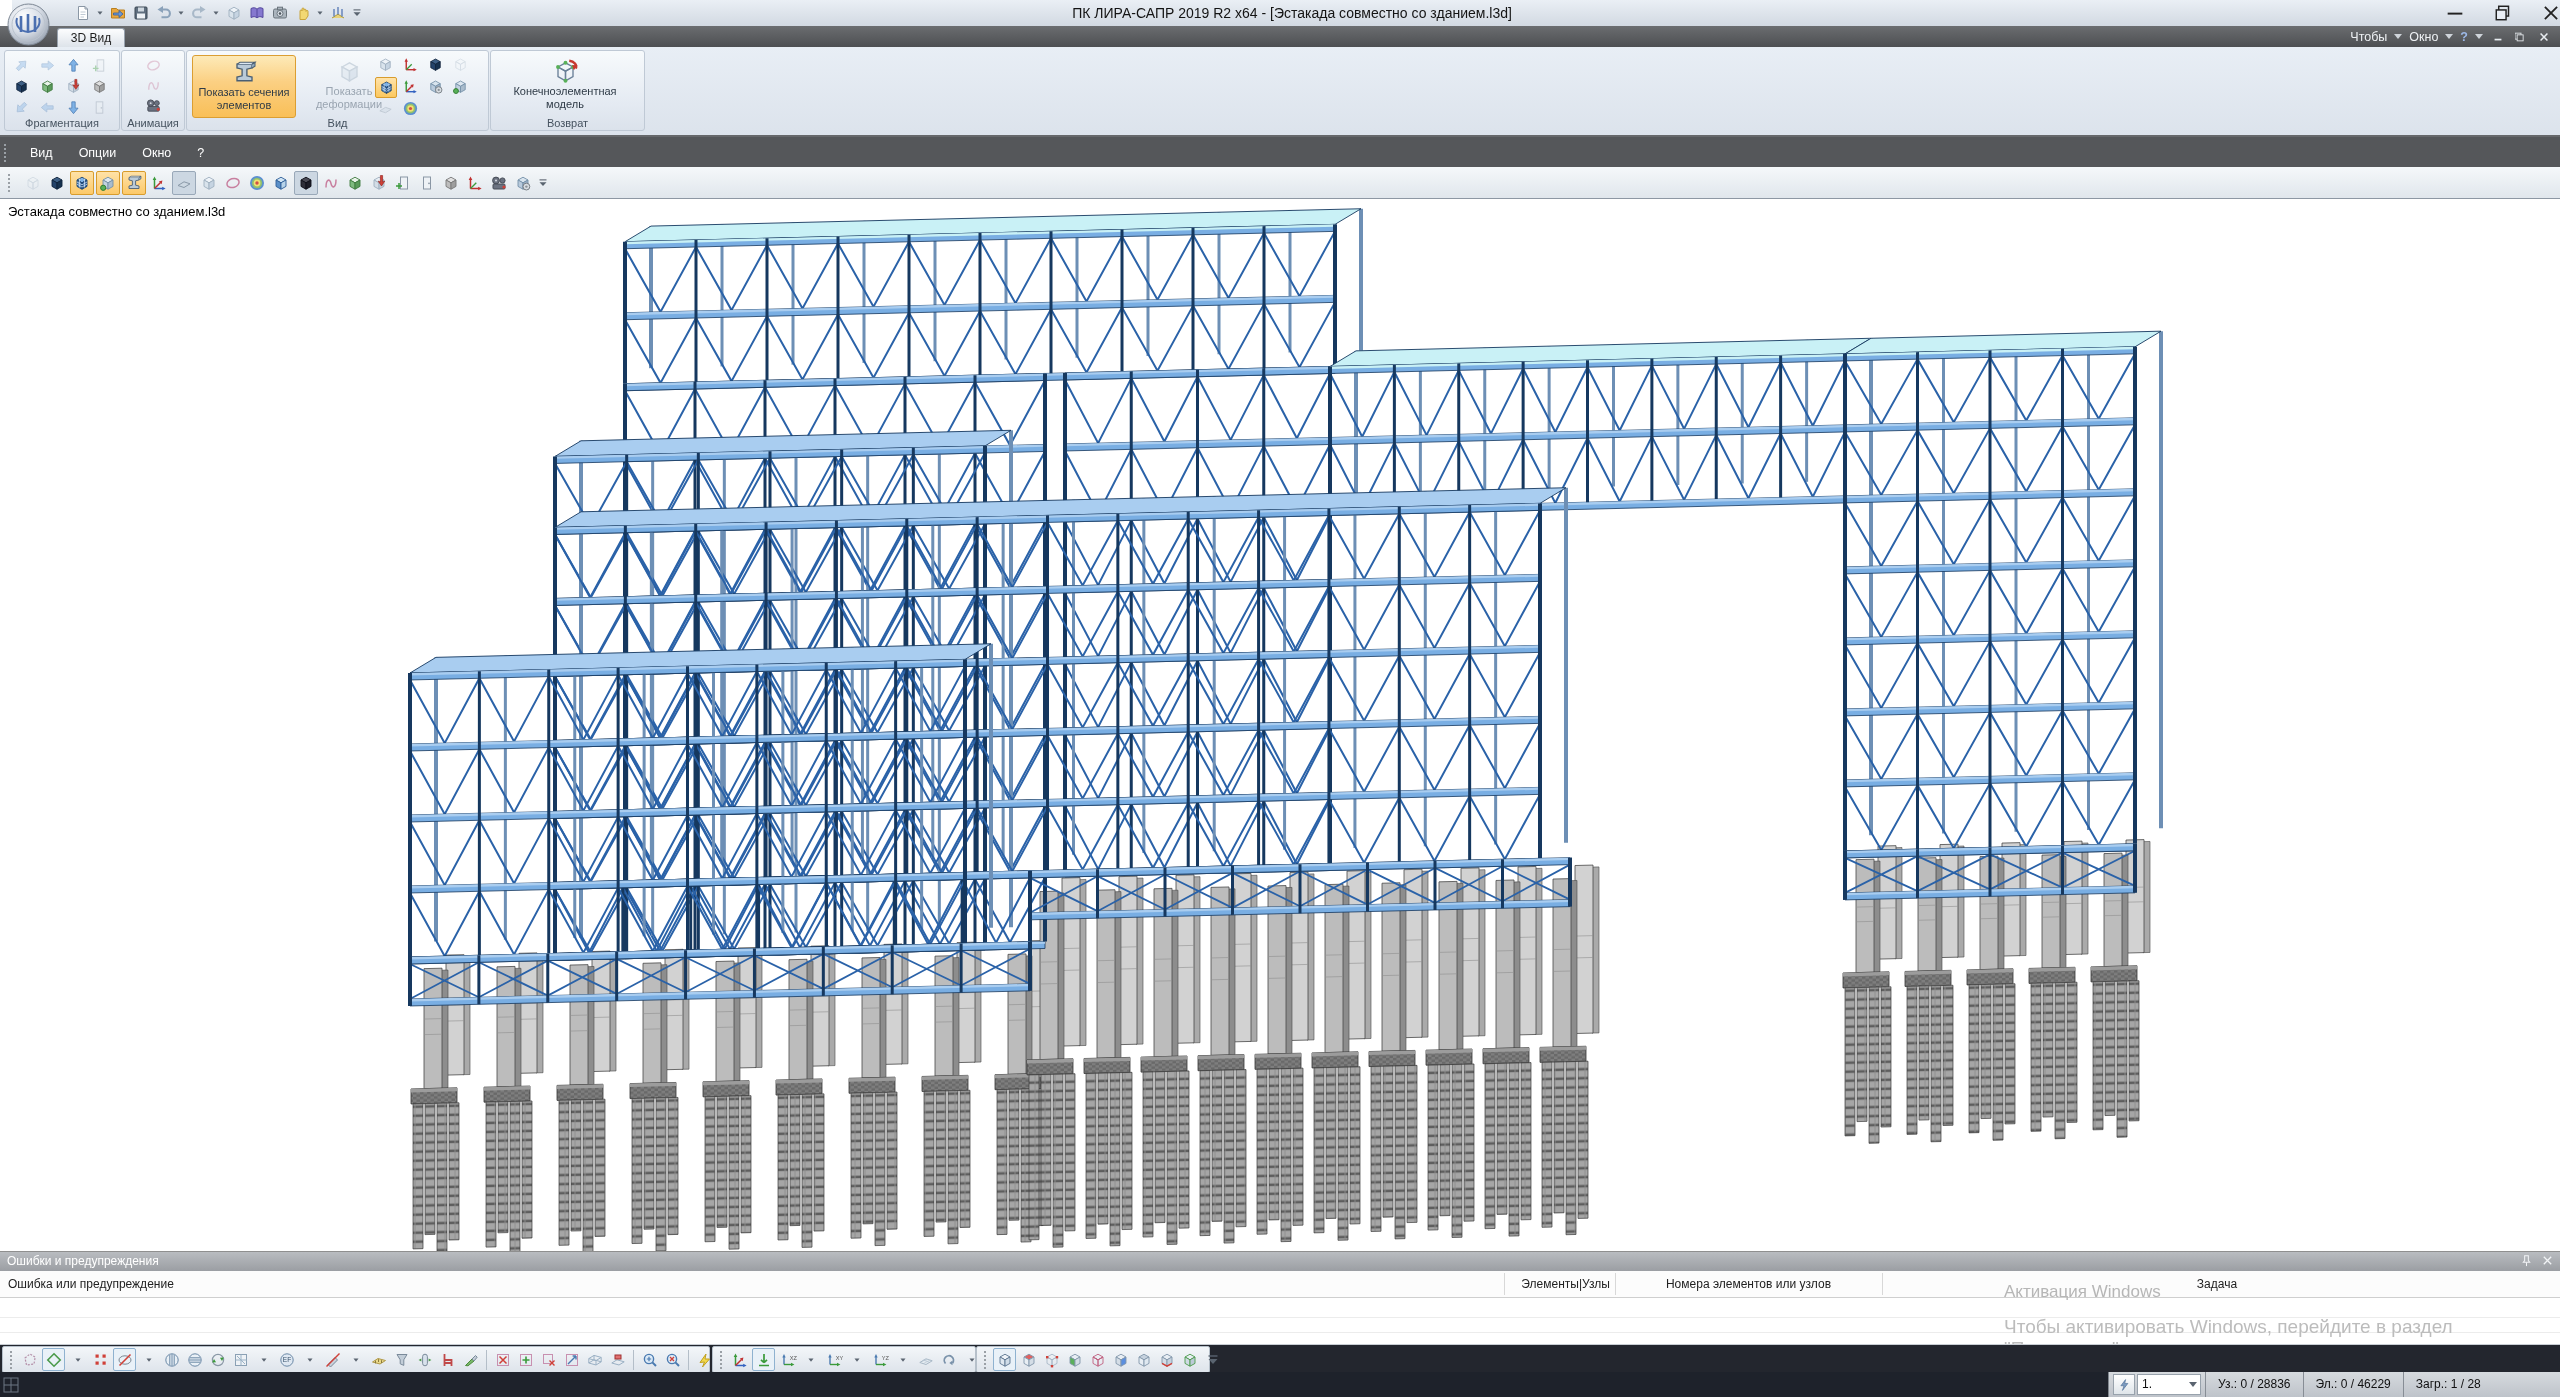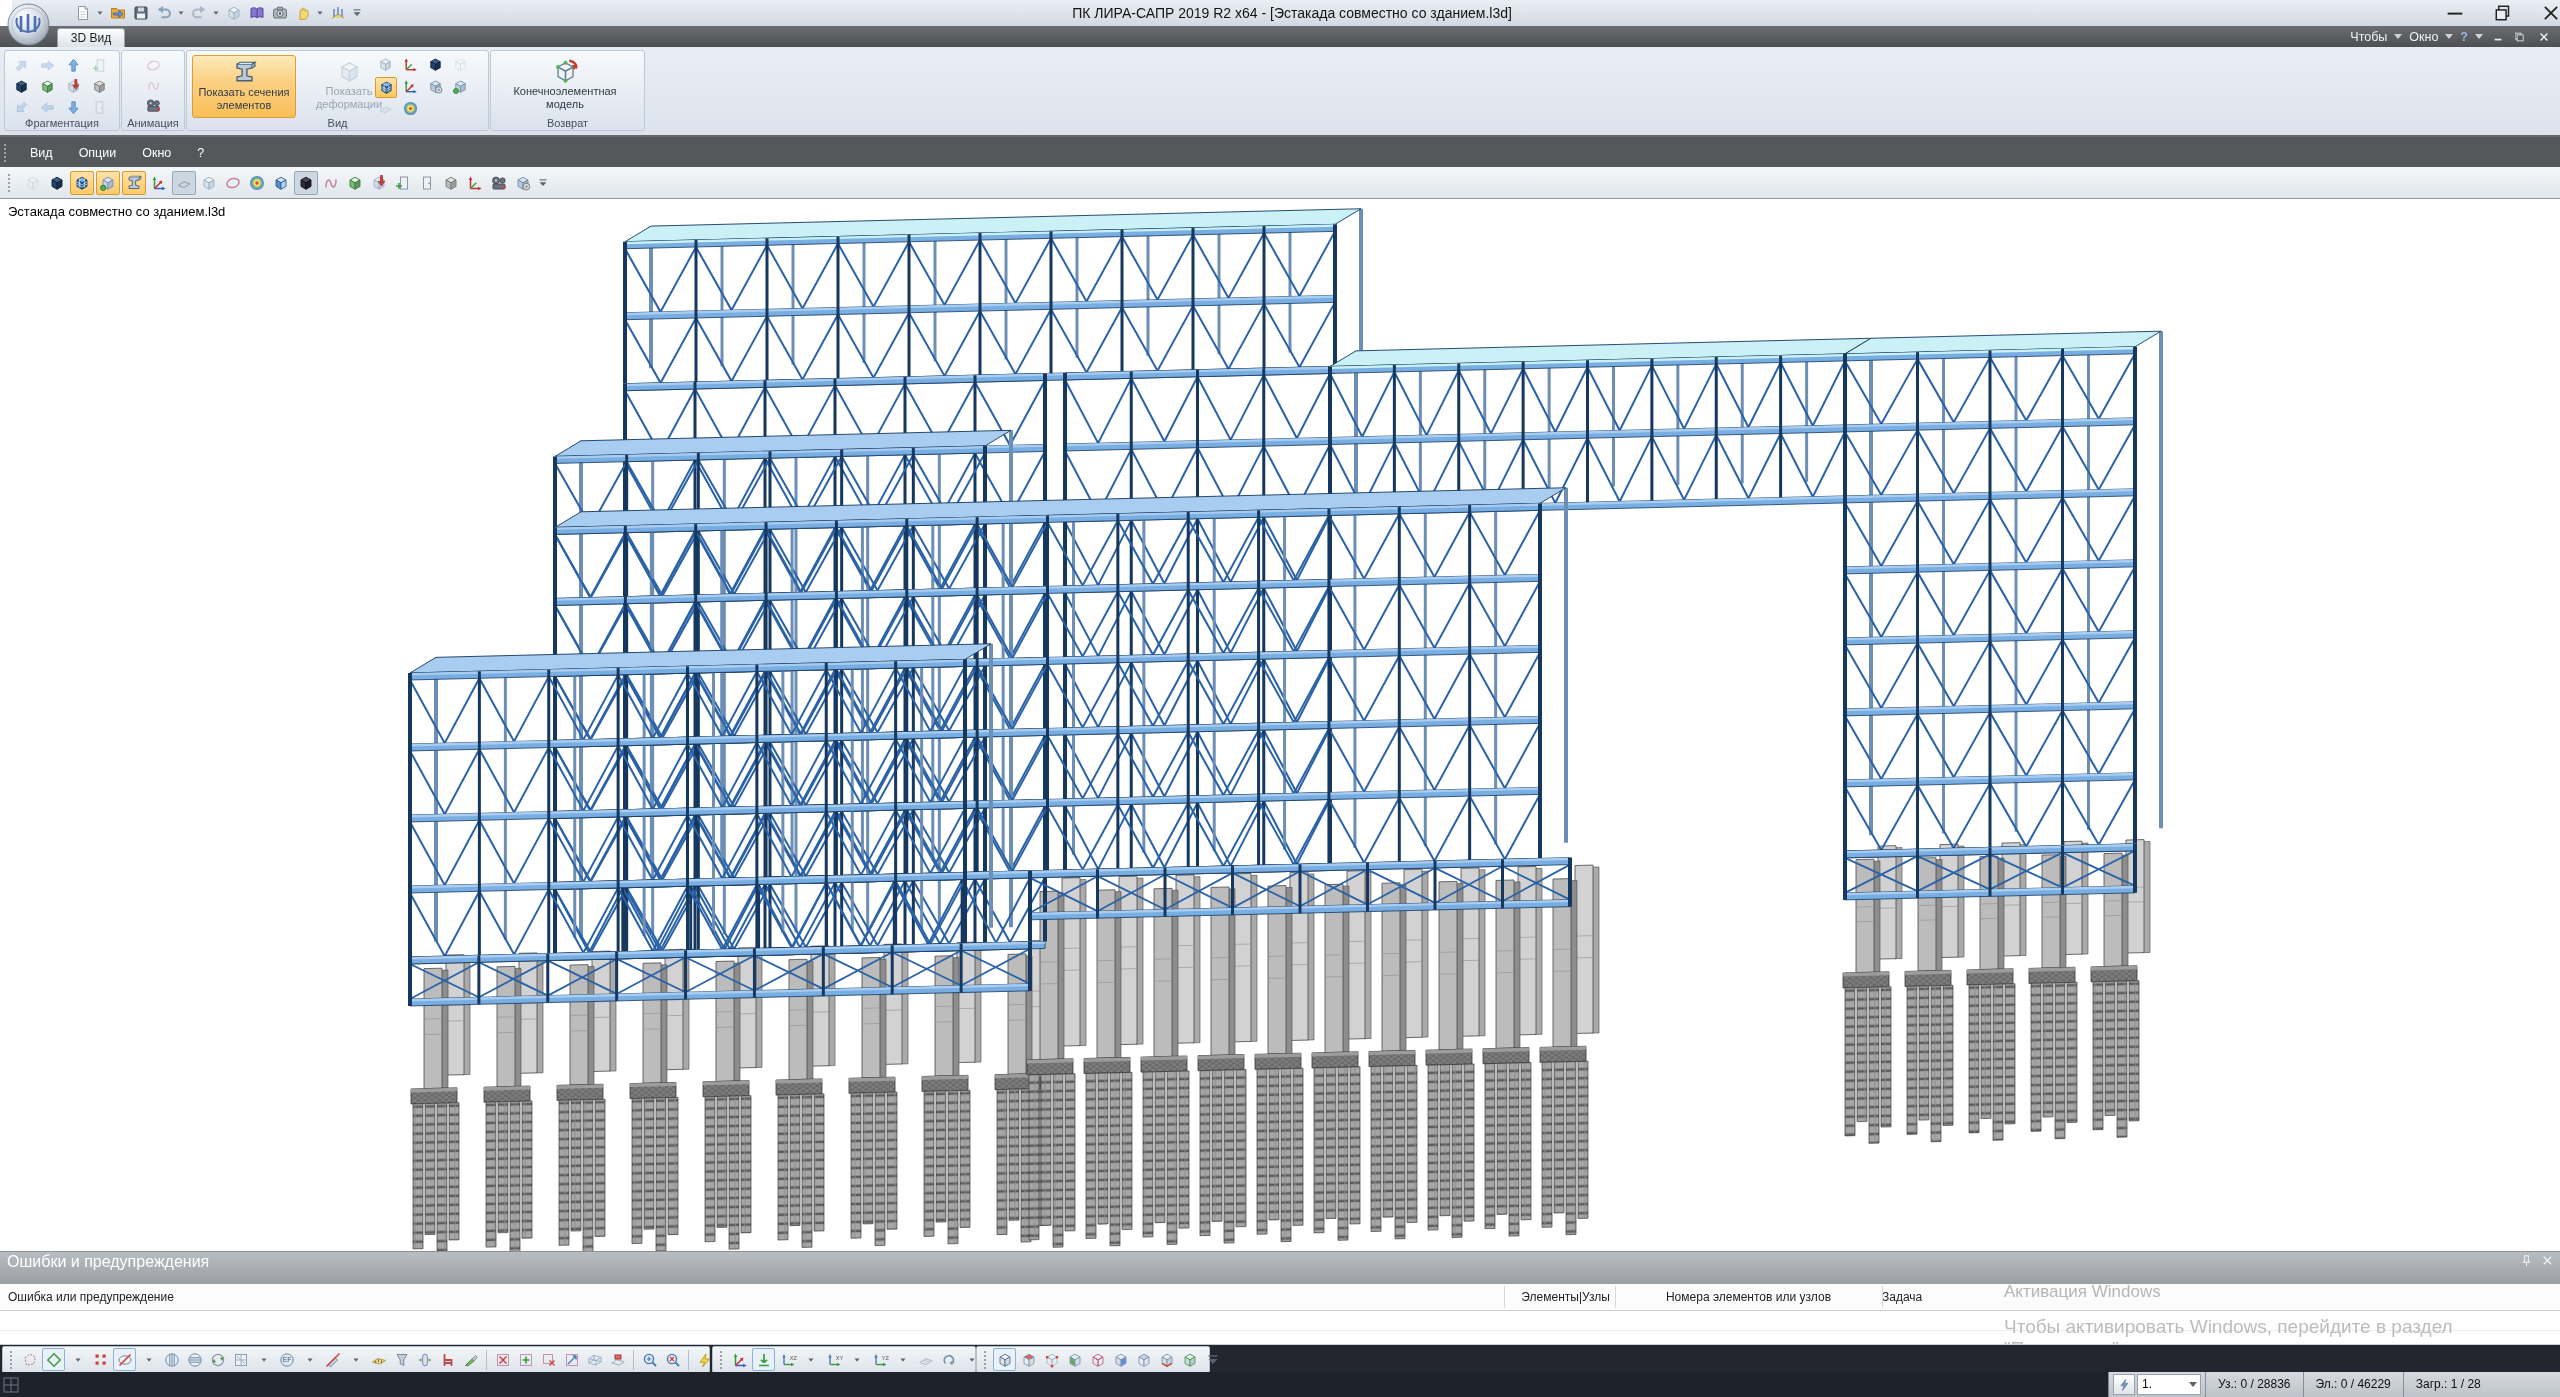--- a/index.html
+++ b/index.html
@@ -61,21 +61,21 @@
   .tbtn.pressed{background:#ccd7e2;border:1px solid #99a8b8}
   .tbtn.box{background:#e9f1f8;border:1px solid #8fb2d0}
   .tbtn.caret{width:11px}
   .tsep{width:1px;height:20px;background:#b4bec8;margin:0 4px}
   .ovf{width:14px;height:22px;display:flex;align-items:center;justify-content:center}
   
   #viewport{left:0;top:198px;width:2560px;height:1053px;background:#ffffff;border-top:1px solid #8d97a3;overflow:hidden}
   #model-label{left:8px;top:5px;font-size:13px;color:#000}
   
   #errorpanel{left:0;top:1251px;width:2560px;height:93px;background:#fff;border-top:1px solid #8f8f8f}
-  #ep-title{height:32px;background:linear-gradient(#b9bcc0,#9b9ea3);color:#fff;font-size:16px;line-height:19px;padding-left:7px;position:relative}
+  #ep-title{height:19px;background:linear-gradient(#b9bcc0,#9b9ea3);color:#fff;font-size:12px;line-height:19px;padding-left:7px;position:relative}
   #ep-icons{position:absolute;right:6px;top:2px;display:flex;gap:8px}
   #ep-icons svg{width:13px;height:13px}
   #ep-head{height:26px;background:#fcfcfc;border-bottom:1px solid #cfcfcf;position:relative;font-size:12px;color:#222}
   .ep-col{position:absolute;top:0;height:26px;line-height:26px}
   .ep-div{position:absolute;top:2px;height:22px;width:1px;background:#d8d8d8}
   #ep-body{position:relative;height:46px;background:#fff}
   .ep-row{position:absolute;left:0;width:2560px;height:1px;background:#ececec}
   #wm1{left:2004px;top:30px;font-size:17px;color:#b6b6b6;position:absolute}
   #wm2{left:2004px;top:64px;font-size:19px;color:#bcbcbc;position:absolute}
   
@@ -1584,21 +1584,21 @@
           <svg viewBox="0 0 14 14">
             <path d="M3,3 L11,11 M11,3 L3,11" stroke="#f2f4f6" stroke-width="1.4"></path>
           </svg>
         </span>
     </span>
   </div>
   <div id="ep-head">
     <span class="ep-col" style="left:8px">Ошибка или предупреждение</span>
     <span class="ep-col" style="left:1504px;width:106px;text-align:right">Элементы|Узлы</span>
     <span class="ep-col" style="left:1615px;width:267px;text-align:center">Номера элементов или узлов</span>
-    <span class="ep-col" style="left:1882px;width:670px;">Задача</span>
+    <span class="ep-col" style="left:1882px;width:670px;text-align:center">Задача</span>
     <span class="ep-div" style="left:1504px"></span>
       <span class="ep-div" style="left:1615px"></span>
       <span class="ep-div" style="left:1882px"></span>
   </div>
   <div id="ep-body">
     <div class="ep-row" style="top:19px"></div>
     <div class="ep-row" style="top:34px"></div>
   </div>
   <div id="wm1">Активация Windows</div>
   <div id="wm2">Чтобы активировать Windows, перейдите в раздел "Параметры".</div>

